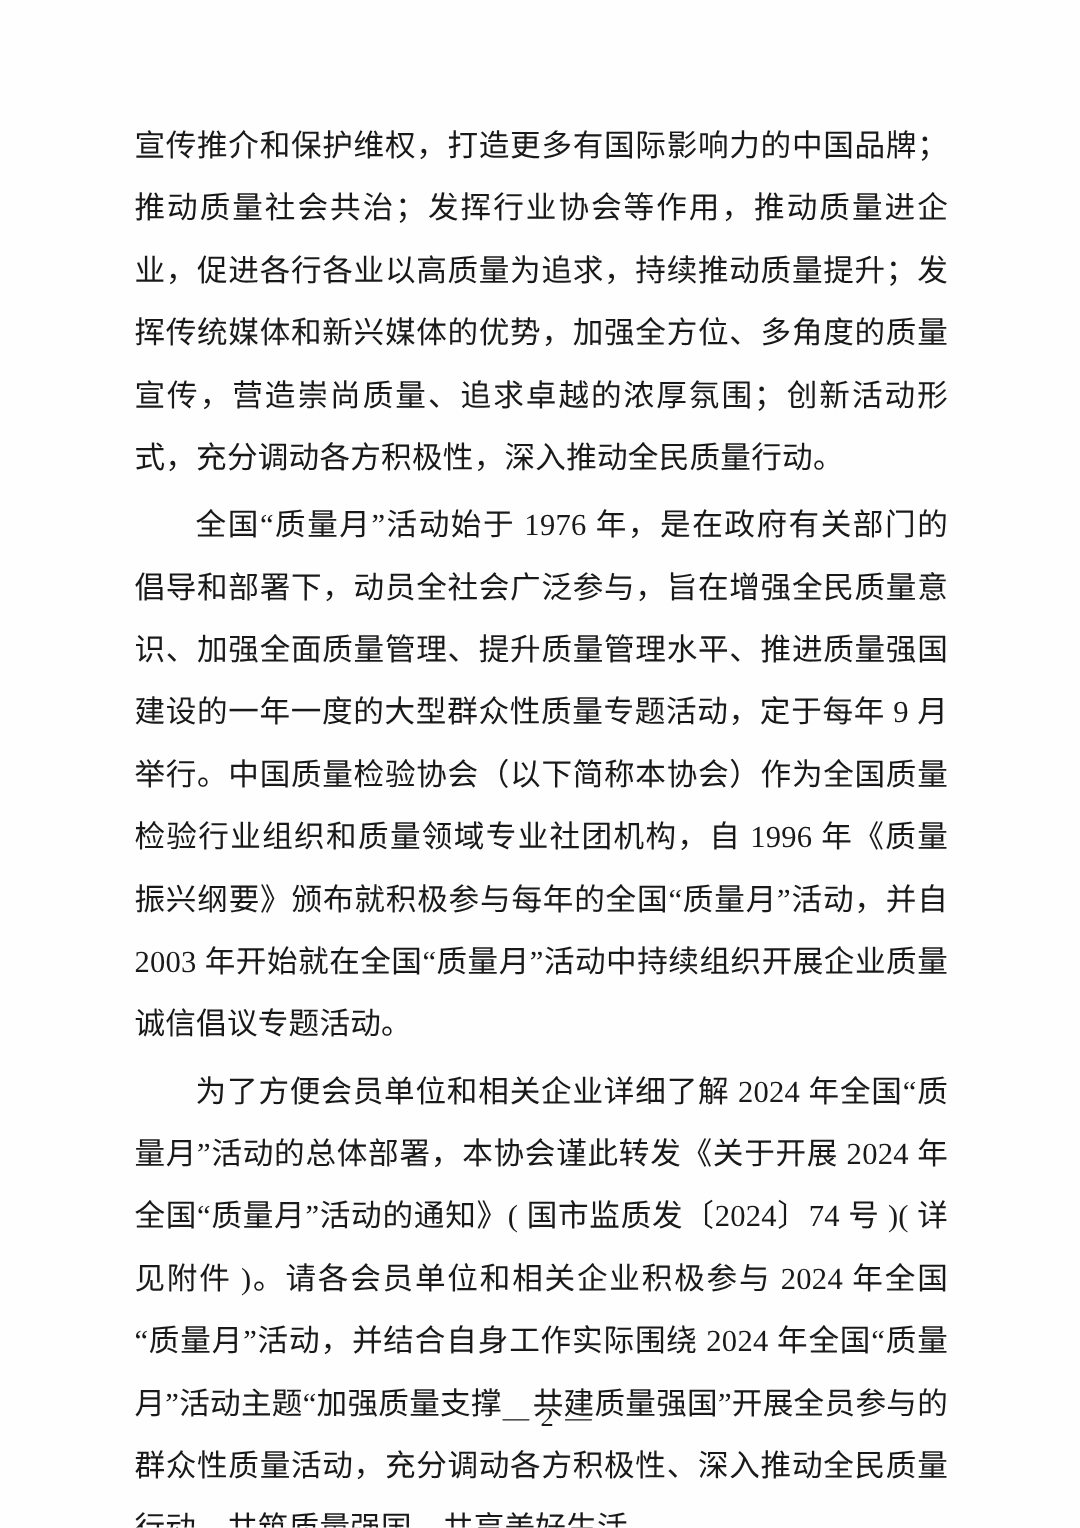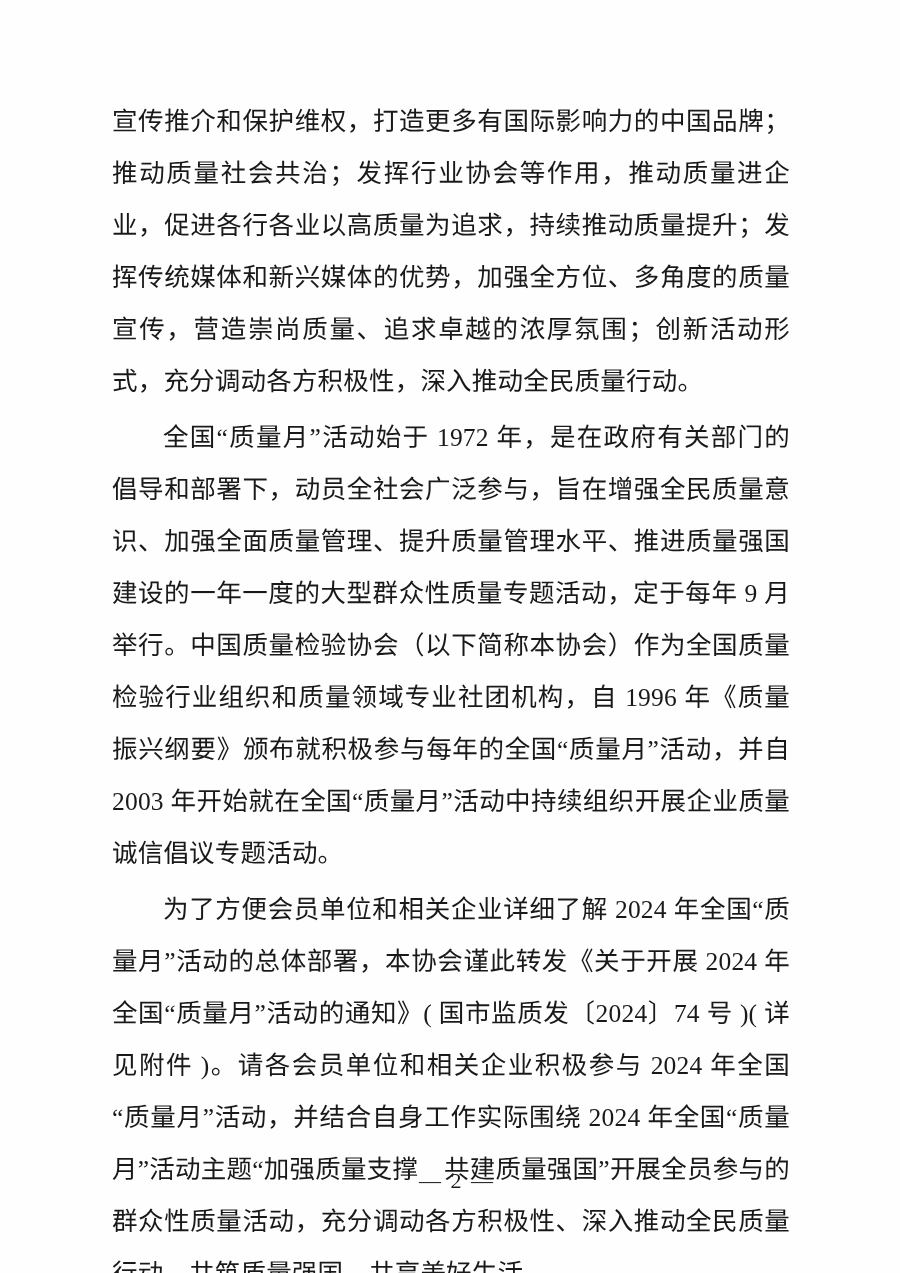--- a/index.html
+++ b/index.html
@@ -59,19 +59,19 @@
     display: inline-block;
     padding-left: 14px;
   }
 </style>
 </head>
 <body>
 
 <div class="page">
   <div class="content">
     <p class="para">宣传推介和保护维权，打造更多有国际影响力的中国品牌；推动质量社会共治；发挥行业协会等作用，推动质量进企业，促进各行各业以高质量为追求，持续推动质量提升；发挥传统媒体和新兴媒体的优势，加强全方位、多角度的质量宣传，营造崇尚质量、追求卓越的浓厚氛围；创新活动形式，充分调动各方积极性，深入推动全民质量行动。</p>
-    <p class="para indent">全国“质量月”活动始于 1972 年，是在政府有关部门的倡导和部署下，动员全社会广泛参与，旨在增强全民质量意识、加强全面质量管理、提升质量管理水平、推进质量强国建设的一年一度的大型群众性质量专题活动，定于每年 9 月举行。中国质量检验协会（以下简称本协会）作为全国质量检验行业组织和质量领域专业社团机构，自 1996 年《质量振兴纲要》颁布就积极参与每年的全国“质量月”活动，并自 2003 年开始就在全国“质量月”活动中持续组织开展企业质量诚信倡议专题活动。</p>
+    <p class="para indent">全国“质量月”活动始于 1976 年，是在政府有关部门的倡导和部署下，动员全社会广泛参与，旨在增强全民质量意识、加强全面质量管理、提升质量管理水平、推进质量强国建设的一年一度的大型群众性质量专题活动，定于每年 9 月举行。中国质量检验协会（以下简称本协会）作为全国质量检验行业组织和质量领域专业社团机构，自 1996 年《质量振兴纲要》颁布就积极参与每年的全国“质量月”活动，并自 2003 年开始就在全国“质量月”活动中持续组织开展企业质量诚信倡议专题活动。</p>
     <p class="para indent">为了方便会员单位和相关企业详细了解 2024 年全国“质量月”活动的总体部署，本协会谨此转发《关于开展 2024 年全国“质量月”活动的通知》( 国市监质发〔2024〕74 号 )( 详见附件 )。请各会员单位和相关企业积极参与 2024 年全国“质量月”活动，并结合自身工作实际围绕 2024 年全国“质量月”活动主题“加强质量支撑　共建质量强国”开展全员参与的群众性质量活动，充分调动各方积极性、深入推动全民质量行动，共筑质量强国、共享美好生活。</p>
   </div>
   <div class="footer">
     <span>— 2 —</span>
   </div>
 </div>
 
 </body></html>

